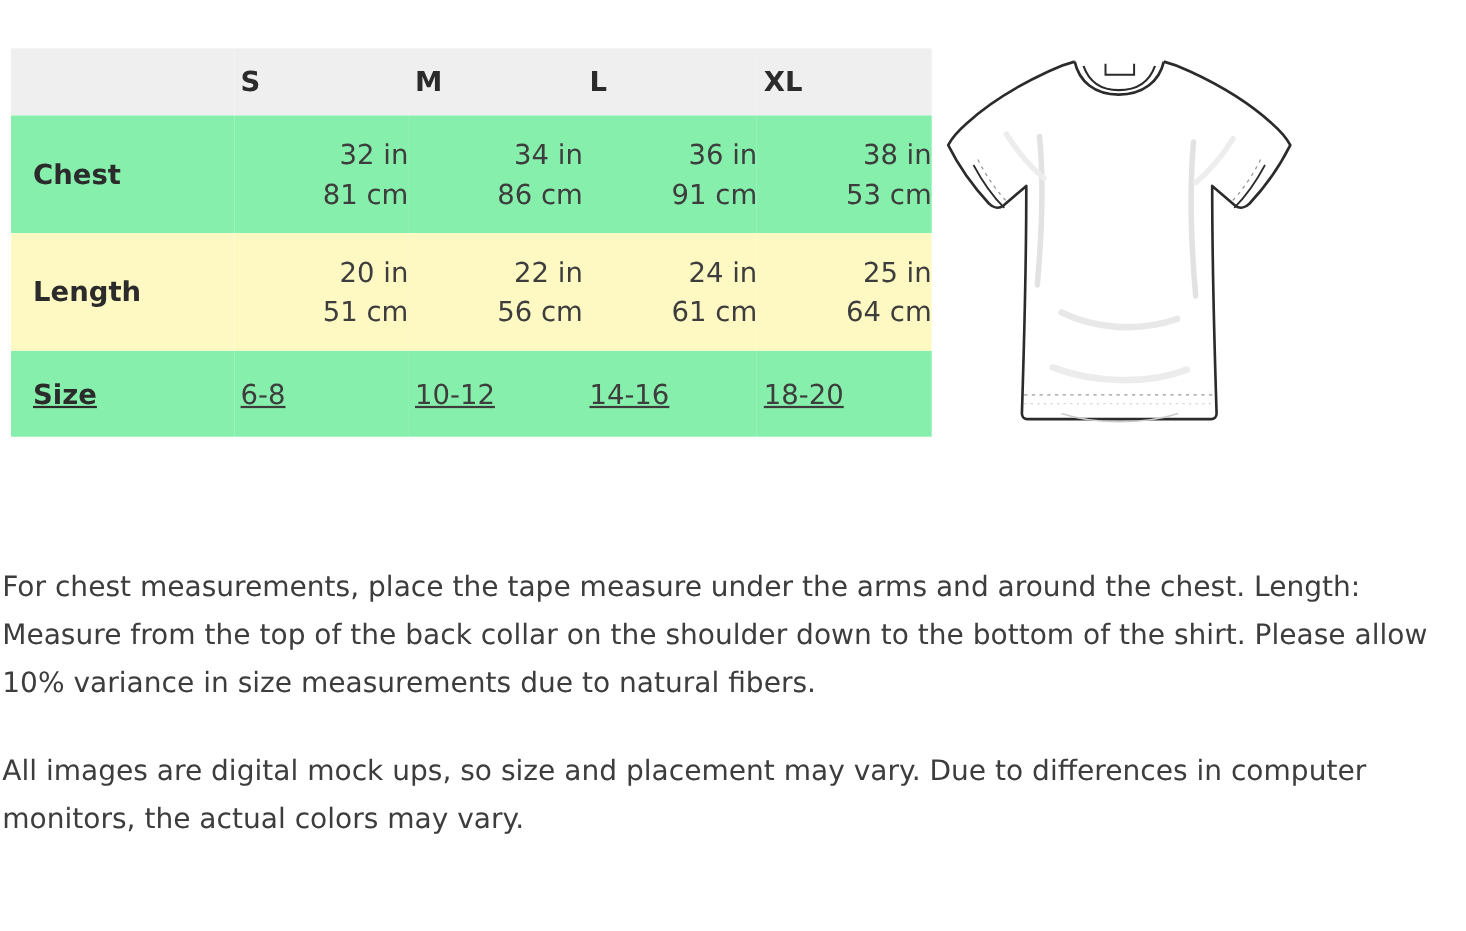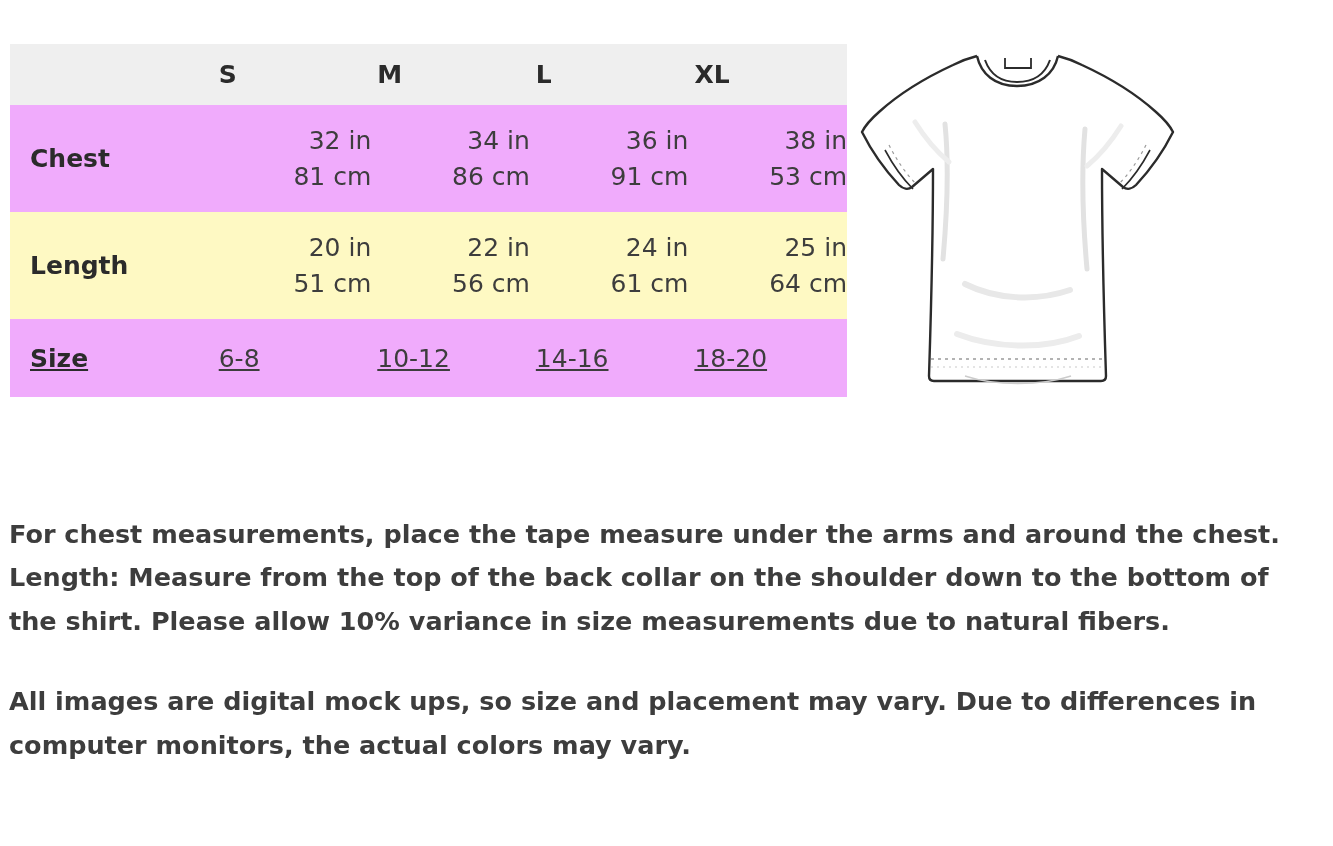--- a/index.html
+++ b/index.html
@@ -48,21 +48,21 @@
   thead th {
     height: 61px;
     font-size: 25px;
     font-weight: bold;
     color: #2b2b2b;
   }
   thead th.head-label { padding-left: 20px; }
   thead th.head-size  { padding-left: 6px; }
 
   tbody tr.row-shaded { background: #fef9c3; }
-  tbody tr.row-plain  { background: #f0abfc; margin-top: 36px; }
+  tbody tr.row-plain  { background: #86efac; margin-top: 36px; }
 
   tbody td {
     font-size: 25px;
     color: #3d3d3d;
   }
   tbody td.rowlabel {
     font-weight: bold;
     font-size: 25px;
     color: #2b2b2b;
     padding-left: 20px;
@@ -88,24 +88,23 @@
     position: absolute;
     left: 845px;
     top: 34px;
     width: 345px;
     height: 370px;
   }
 
   
   .notes {
     position: absolute;
-    left: 9px;
+    left: 2px;
     top: 487px;
     width: 1300px;
-    font-weight: bold;
   }
   .note-block {
     font-size: 25.5px;
     line-height: 1.72;
     color: #3d3d3d;
   }
   .note-block.second {
     margin-top: 36px;
   }
 </style>

